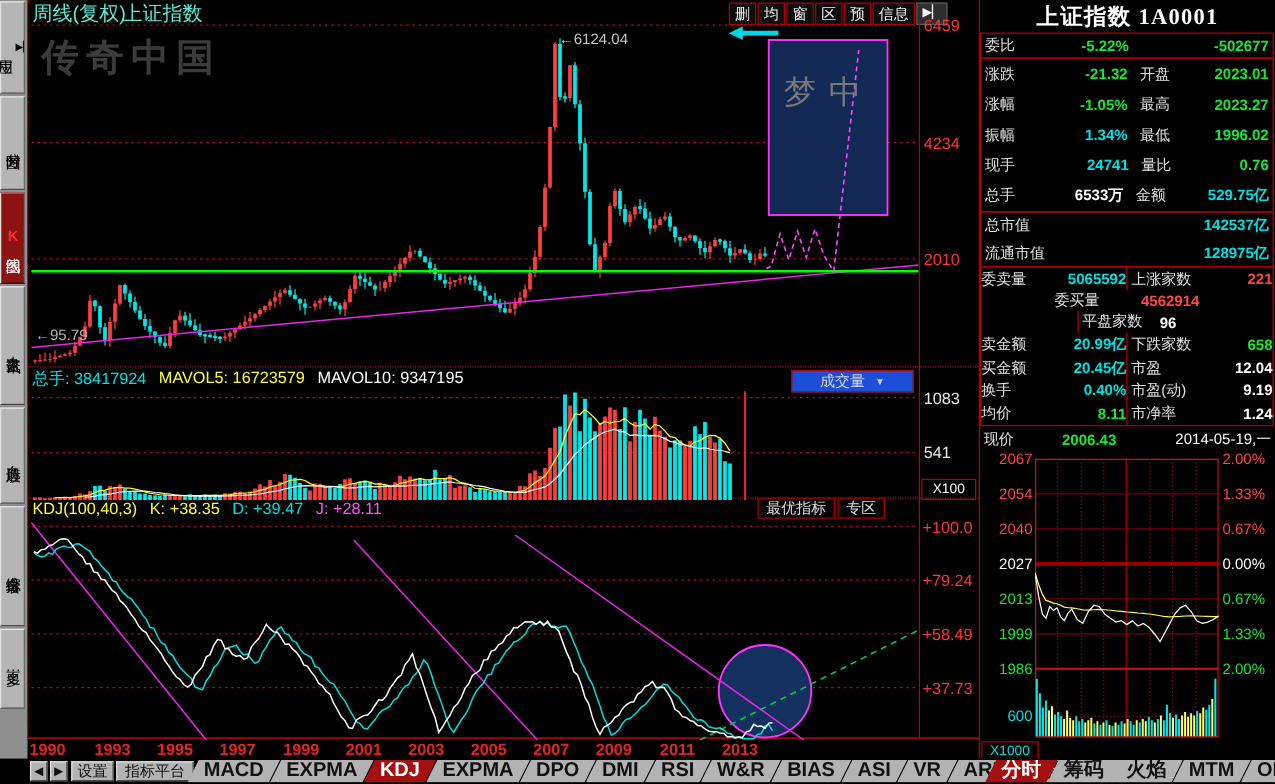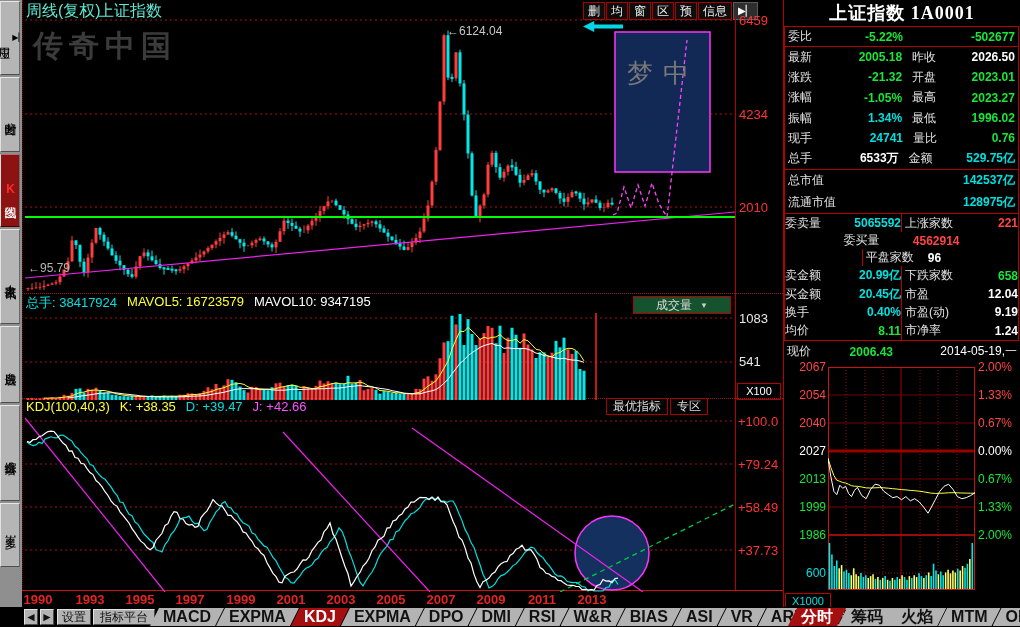--- a/index.html
+++ b/index.html
@@ -30,21 +30,21 @@
   .boxlbl{border:1px solid #b40000;font-size:11px;text-align:center;}
   
   .dotsep{border-top:1px dotted #9b1c1c;height:0;}
   
   .seg{font-size:13px;margin-right:10px;white-space:nowrap;}
   
   .rbtn{background:#050505;border:1px solid #aa0000;color:#ddd;font-size:12px;height:15px;line-height:15px;
         text-align:center;padding:0 6px;}
   
   #vol-select{position:absolute;left:633px;top:296px;width:96px;height:16px;border:1px solid #b40000;
-              color:#ddd;font-size:12px;display:flex;align-items:center;justify-content:center;gap:8px;background:#14532d;}
+              color:#ddd;font-size:12px;display:flex;align-items:center;justify-content:center;gap:8px;background:#1d4ed8;}
   #vol-select .caret{font-size:8px;color:#ccc;}
   
   #qpanel{position:absolute;left:784px;top:0;width:236px;height:592px;}
   .q-title{position:absolute;left:0;top:0;width:236px;height:26px;color:#fff;font-size:18px;font-weight:bold;
            text-align:center;line-height:26px;letter-spacing:1px;font-family:"Liberation Serif","DejaVu Serif",serif;}
   .qbox{position:absolute;left:0;width:235px;border:1px solid #b40000;box-sizing:border-box;
         display:flex;flex-direction:column;}
   .qrow{display:flex;flex:1;align-items:center;font-size:12px;padding:0 3px;}
   .qlab{color:#e0e0e0;width:55px;white-space:nowrap;}
   .qlabS{color:#e0e0e0;width:50px;white-space:nowrap;}
@@ -600,21 +600,21 @@
       <line x1="571" y1="3" x2="571" y2="90" stroke="#ff2020" stroke-width="1.5"></line>
     </svg>
   <div class="abs axlbl" style="left:739px;top:311px;color:#e8e8e8;">1083</div>
   <div class="abs axlbl" style="left:739px;top:354px;color:#e8e8e8;">541</div>
   <div class="abs boxlbl" style="left:737px;top:383px;width:42px;height:15px;line-height:15px;color:#fff;">X100</div>
 
   <div class="abs" id="kdjhdr" style="left:26px;top:399px;display:flex;">
       <span class="seg cy">KDJ(100,40,3)</span>
       <span class="seg cy">K: +38.35</span>
       <span class="seg cc">D: +39.47</span>
-      <span class="seg cm">J: +42.66</span>
+      <span class="seg cm">J: +28.11</span>
     </div>
   <div class="abs" id="kdjbtns" style="left:606px;top:398px;display:flex;gap:2px;">
       <div class="rbtn">最优指标</div>
       <div class="rbtn">专区</div>
     </div>
   <svg id="kdj-svg" class="abs" style="left:25px;top:415px;" width="710" height="177">
       <line x1="0" y1="6" x2="710" y2="6" stroke="#aa1111" stroke-dasharray="2 3" stroke-width="1"></line>
       <line x1="0" y1="49" x2="710" y2="49" stroke="#aa1111" stroke-dasharray="2 3" stroke-width="1"></line>
       <line x1="0" y1="92" x2="710" y2="92" stroke="#aa1111" stroke-dasharray="2 3" stroke-width="1"></line>
       <line x1="0" y1="135" x2="710" y2="135" stroke="#aa1111" stroke-dasharray="2 3" stroke-width="1"></line>
@@ -636,26 +636,20 @@
   <div id="qpanel">
     <div class="q-title">上证指数 1A0001</div>
     <div class="qbox" id="q-box1" style="top:26px;height:21px;">
         <div class="qrow">
           <span class="qlab">委比</span>
           <span class="qv1 cg">-5.22%</span>
           <span class="qv2 cg">-502677</span>
         </div>
       </div>
     <div class="qbox" id="q-box2" style="top:46px;height:124px;">
-        <div class="qrow">
-          <span class="qlab">最新</span>
-          <span class="qv1 cg">2005.18</span>
-          <span class="qlab qlab2">昨收</span>
-          <span class="qv2 cw">2026.50</span>
-        </div>
         <div class="qrow">
           <span class="qlab">涨跌</span>
           <span class="qv1 cg">-21.32</span>
           <span class="qlab qlab2">开盘</span>
           <span class="qv2 cg">2023.01</span>
         </div>
         <div class="qrow">
           <span class="qlab">涨幅</span>
           <span class="qv1 cg">-1.05%</span>
           <span class="qlab qlab2">最高</span>

